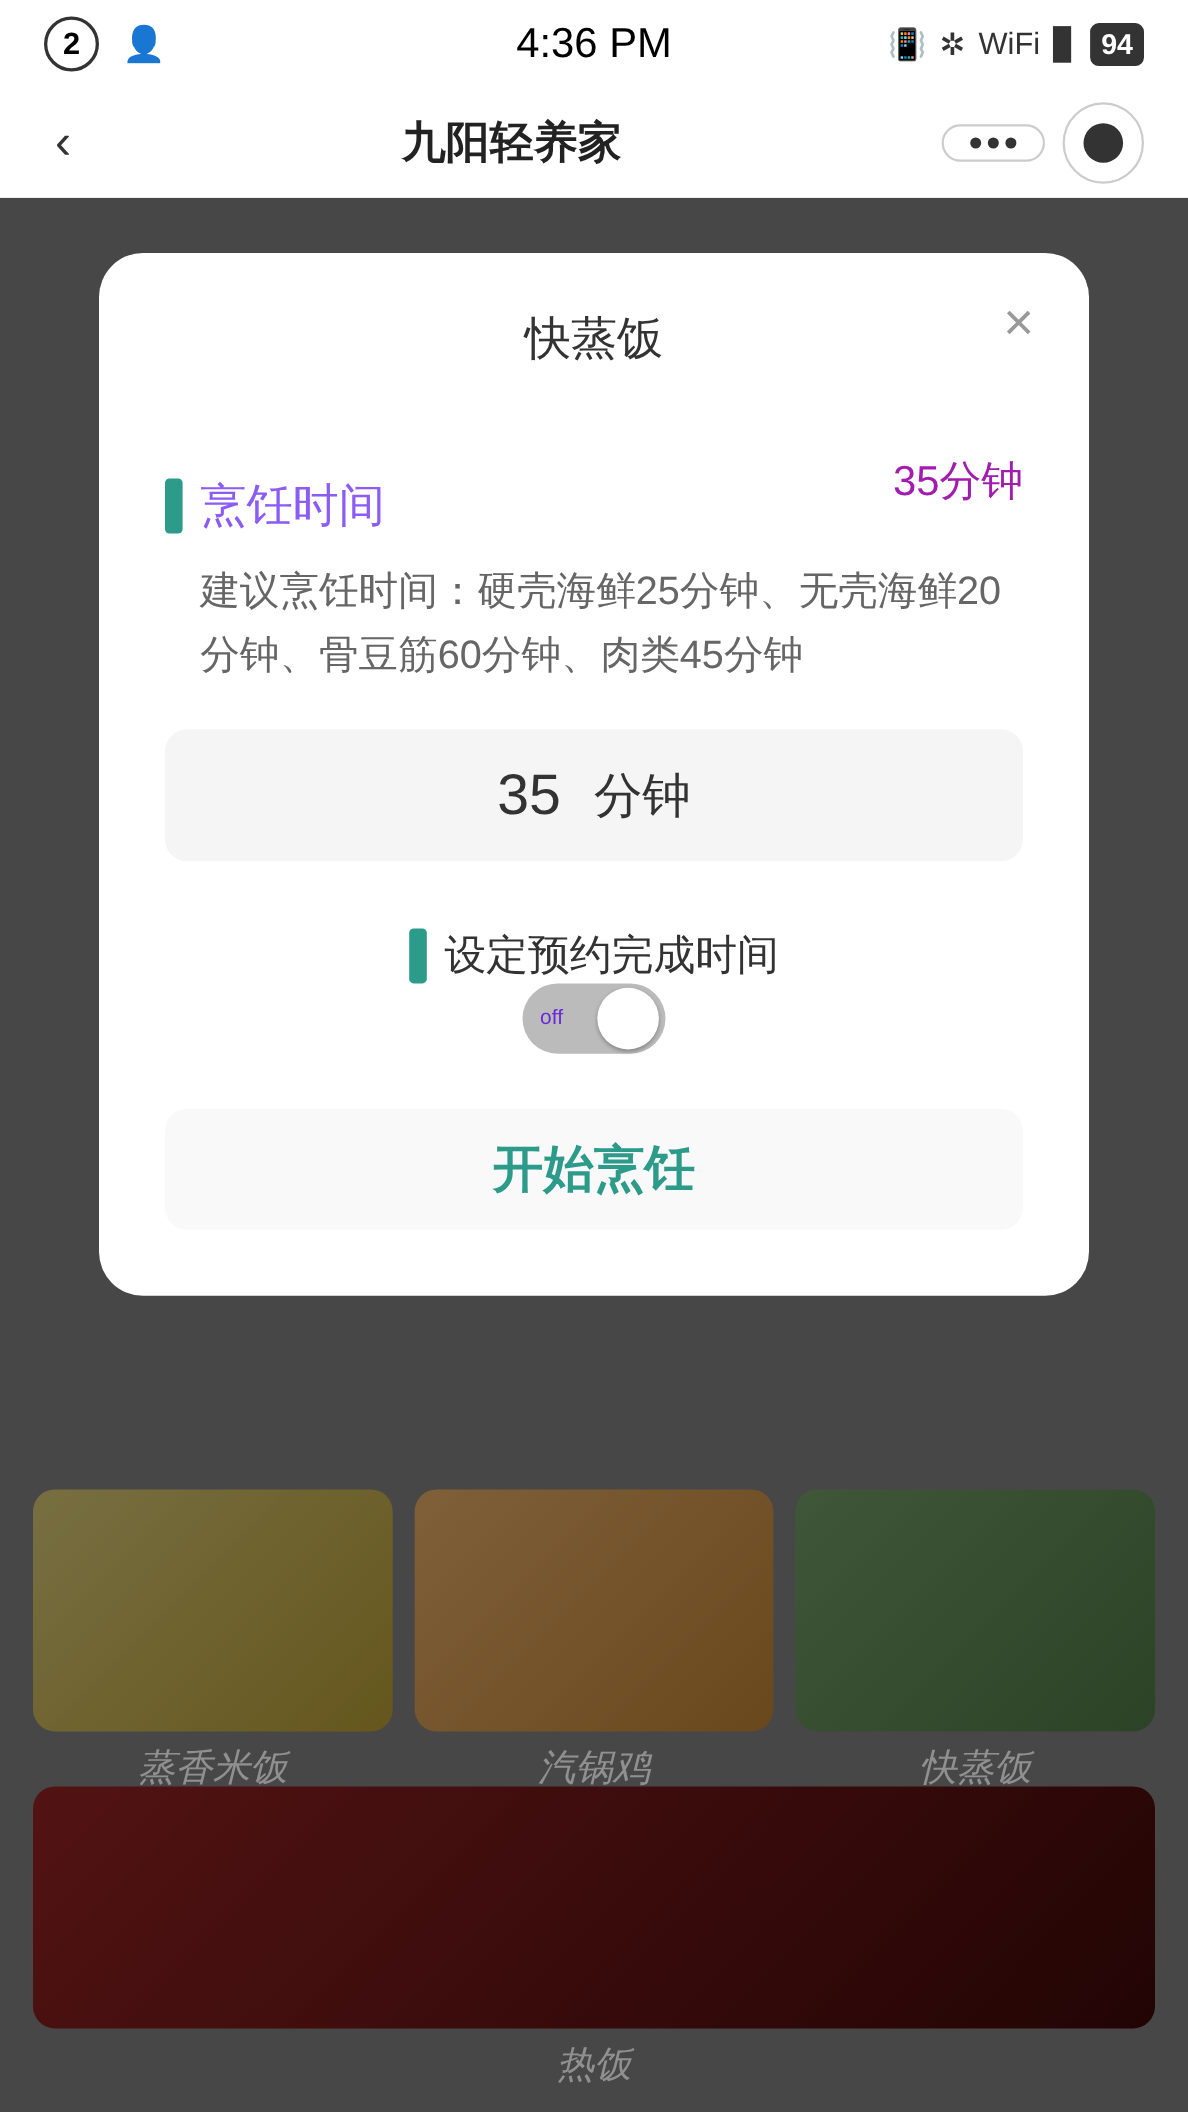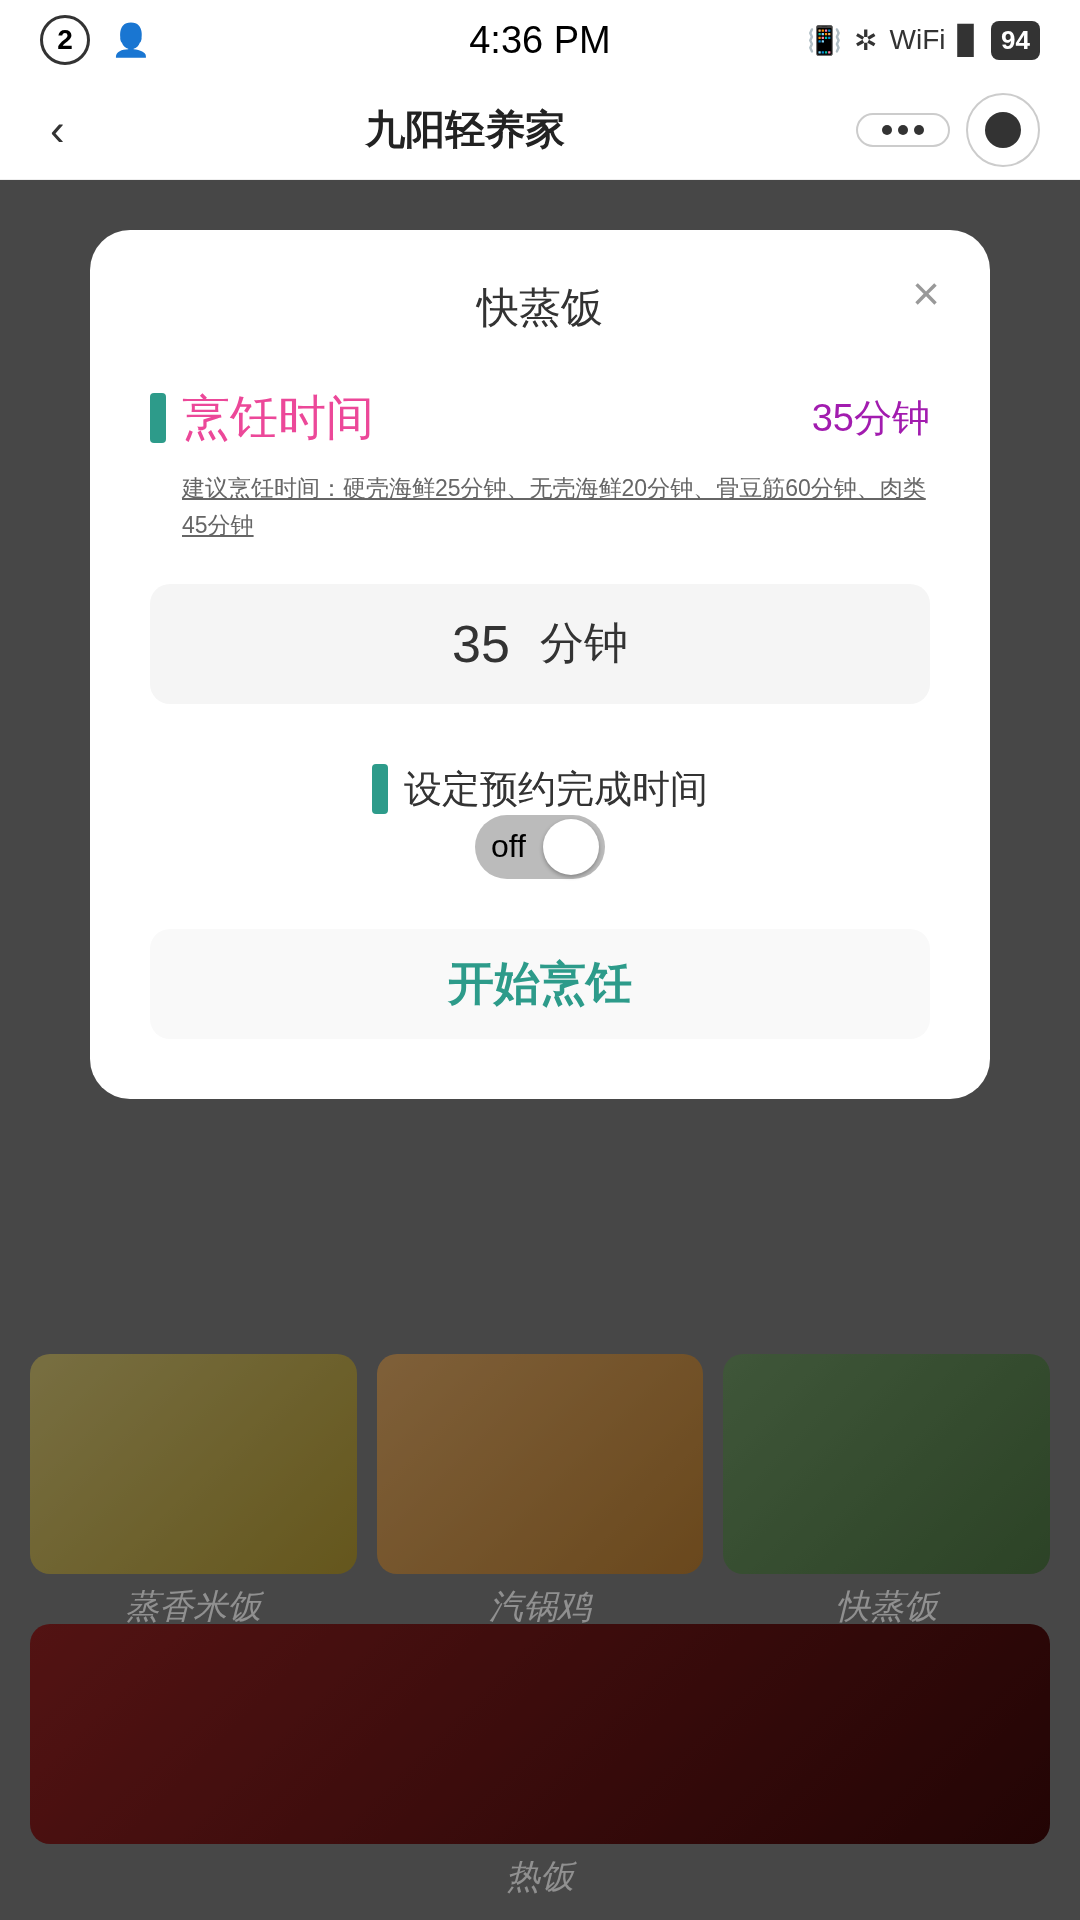--- a/index.html
+++ b/index.html
@@ -187,43 +187,43 @@
     .section-header {
       display: flex;
       align-items: center;
       justify-content: space-between;
       margin-bottom: 20px;
     }
     .section-label {
       display: flex;
       align-items: center;
       gap: 16px;
-      font-size: 48px;
-      color: #ec4899;
+      font-size: 42px;
+      color: #8b5cf6;
+      margin-top: 46px;
     }
     .section-dot {
       width: 16px;
       height: 50px;
       background: #2d9b8a;
       border-radius: 4px;
     }
     .section-value {
       font-size: 38px;
       color: #a21caf;
       font-weight: 500;
     }
 
     
     .desc-text {
-      font-size: 23px;
+      font-size: 36px;
       color: #666;
       line-height: 1.6;
       margin-bottom: 40px;
       padding-left: 32px;
-      text-decoration: underline;
     }
 
     
     .time-picker {
       background: #f5f5f5;
       border-radius: 20px;
       height: 120px;
       display: flex;
       align-items: center;
       justify-content: center;
@@ -269,22 +269,22 @@
     .toggle-knob {
       width: 56px;
       height: 56px;
       background: #fff;
       border-radius: 50%;
       position: absolute;
       right: 6px;
       box-shadow: 0 2px 4px rgba(0,0,0,0.3);
     }
     .toggle-off-text {
-      font-size: 32px;
-      color: #000000;
+      font-size: 19px;
+      color: #6d28d9;
       margin-left: 8px;
       font-weight: 500;
     }
 
     
     .start-btn {
       width: 100%;
       background: #f9f9f9;
       border: none;
       border-radius: 20px;

